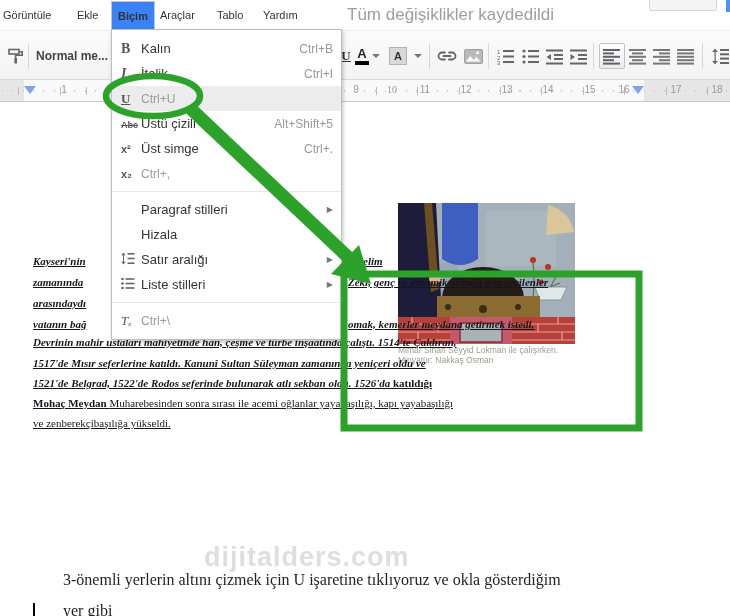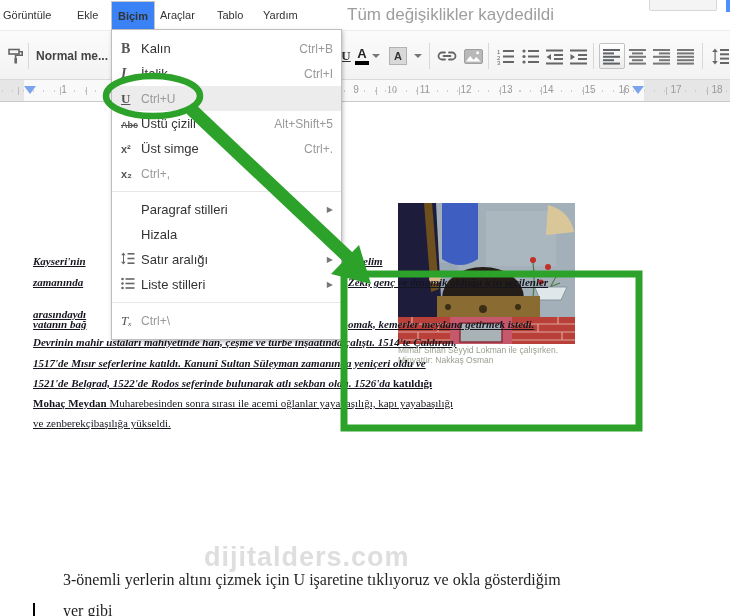--- a/index.html
+++ b/index.html
@@ -321,21 +321,21 @@
         <div class="docline" style="top: 153px;">
           <span class="dfrag" style="left: 33px; top: 0px;"><span class="bi">Kayseri'nin</span></span>
           <span class="dfrag" style="left: 329px; top: 0px;"><span class="bi">dan</span></span>
           <span class="dfrag" style="left: 363px; top: 0px;"><span class="bi">elim</span></span>
         </div>
         <div class="docline" style="top: 174px;">
           <span class="dfrag" style="left: 33px; top: 0px;"><span class="bi">zamanında</span></span>
           <span class="dfrag" style="left: 348px; top: 0px;"><span class="bi">Zeki, genç ve dinamik olduğu için seçilenler</span></span>
         </div>
         <div class="docline" style="top: 195px;">
-          <span class="dfrag" style="left: 33px; top: 11px;"><span class="bi">arasındaydı</span></span>
+          <span class="dfrag" style="left: 33px; top: 0px;"><span class="bi">arasındaydı</span></span>
         </div>
         <div class="docline" style="top: 216px;">
           <span class="dfrag" style="left: 33px; top: 0px;"><span class="bi">vatanın bağ</span></span>
           <span class="dfrag" style="left: 348px; top: 0px;"><span class="bi">omak, kemerler meydana getirmek istedi.</span></span>
         </div>
         <div class="docline" style="top: 234px;">
           <span class="dfrag" style="left: 33px; top: 0px;"><span class="bi">Devrinin mahir ustaları mahiyetinde han, çeşme ve türbe inşaatında çalıştı. 1514'te Çaldıran,</span></span>
         </div>
         <div class="docline" style="top: 255px;">
           <span class="dfrag" style="left: 33px; top: 0px;"><span class="bi">1517'de Mısır seferlerine katıldı. Kanunî Sultan Süleyman zamanında yeniçeri oldu ve</span></span>

